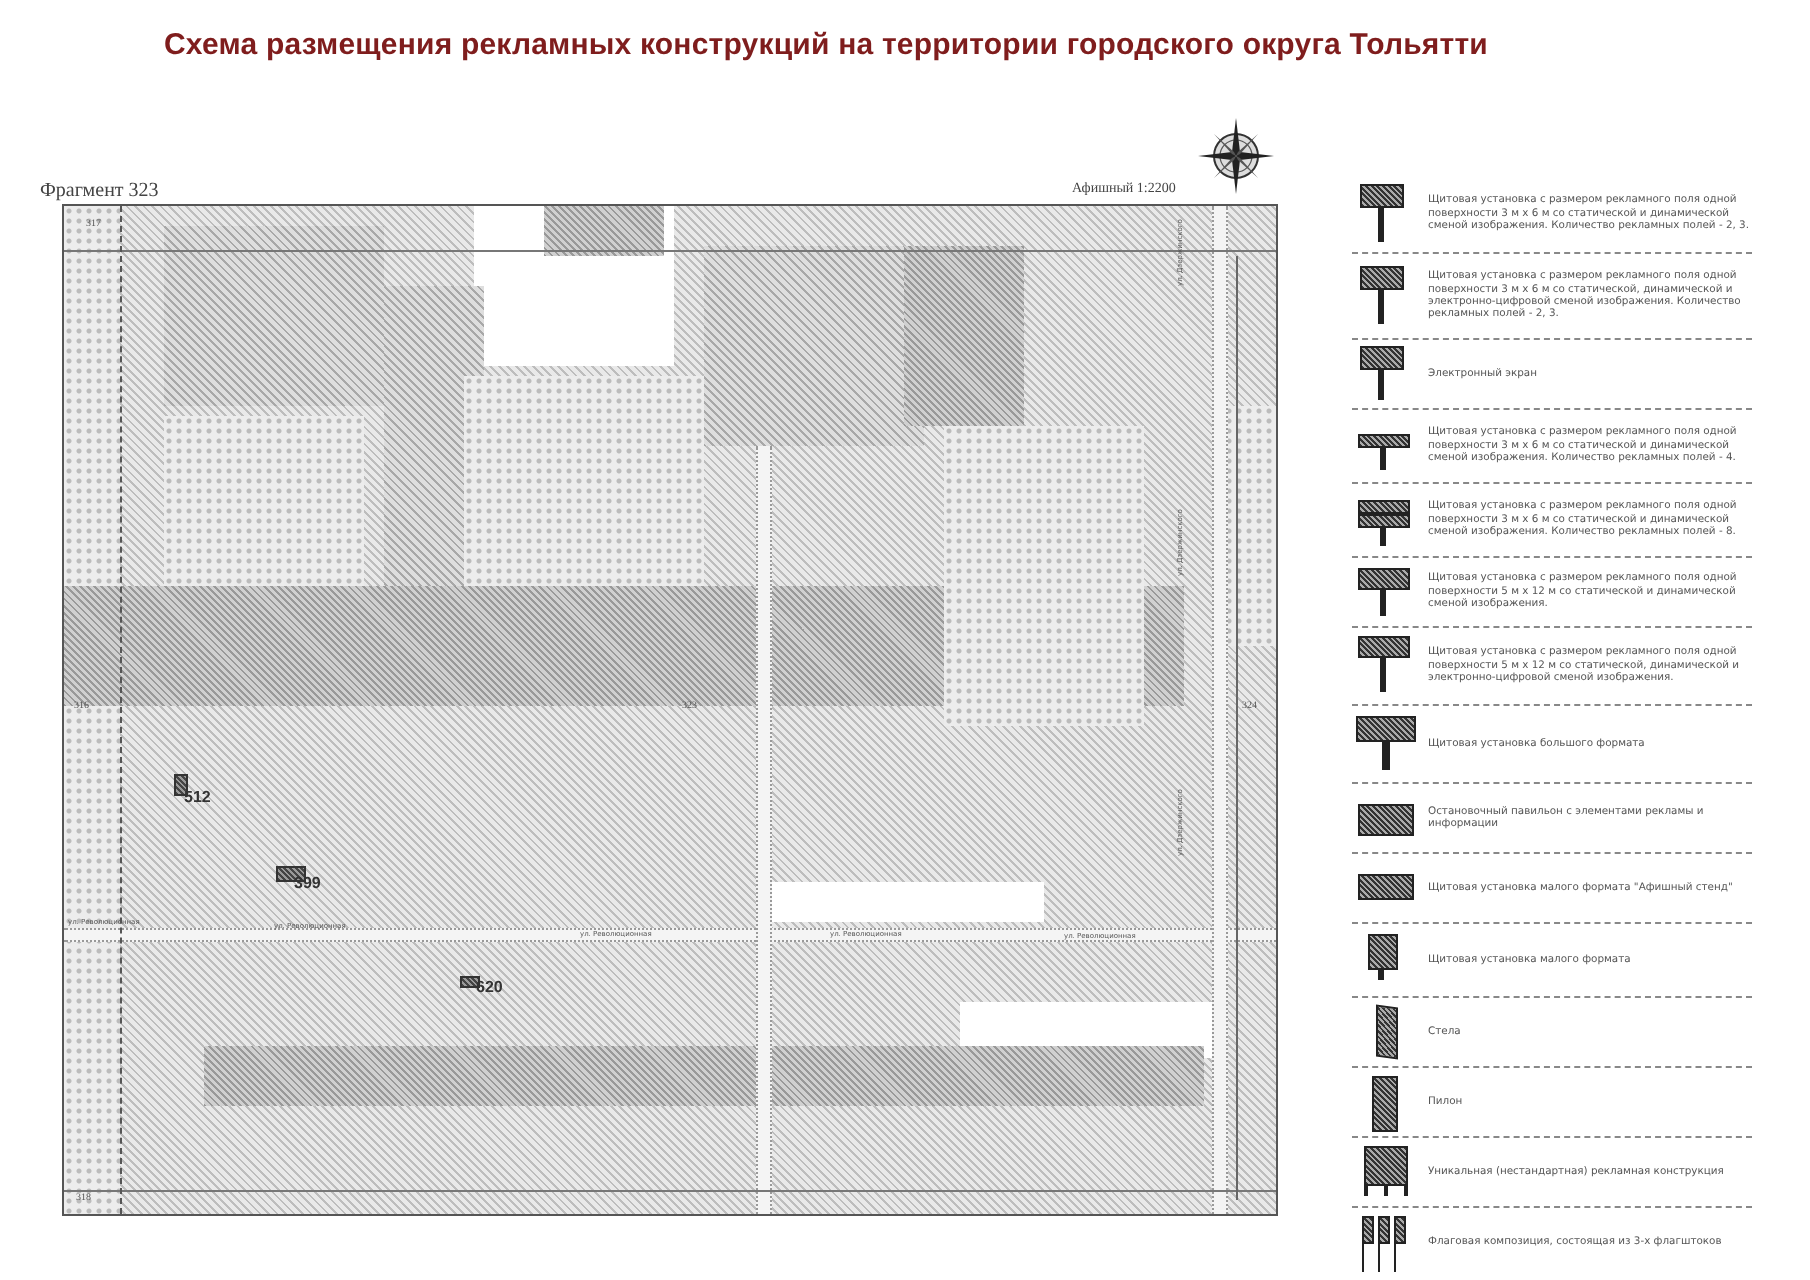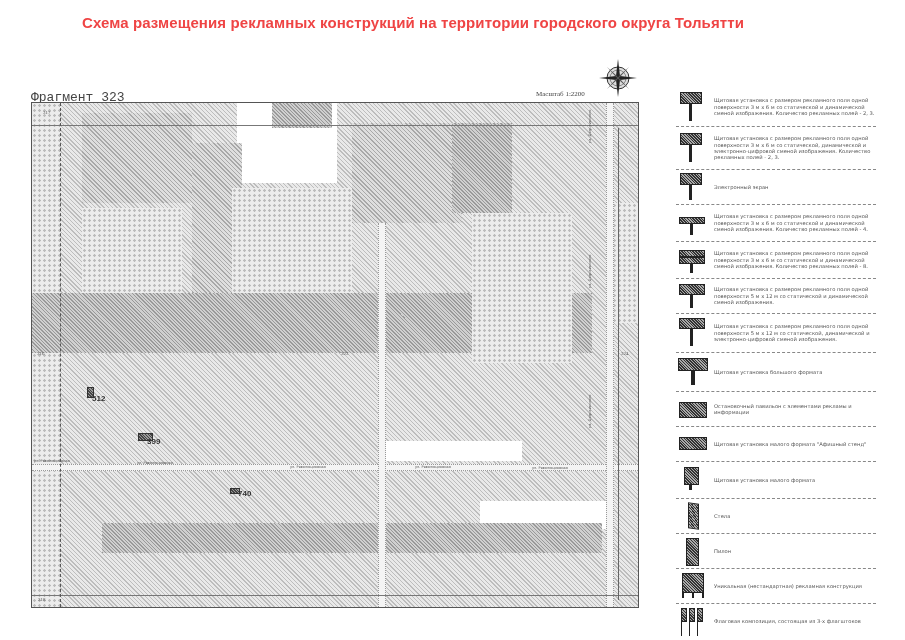--- a/index.html
+++ b/index.html
@@ -1,18 +1,18 @@
 <!DOCTYPE html>
 <html><head>
 <meta charset="utf-8">
 <style>
   html,body{margin:0;padding:0;background:#fff;}
   body{width:905px;height:640px;position:relative;overflow:hidden;font-family:"DejaVu Sans",sans-serif;color:#222;}
-  .title{position:absolute;left:0;width:826px;top:14px;text-align:center;font-family:"Liberation Sans",sans-serif;font-weight:bold;font-size:15px;letter-spacing:0.1px;color:#ef4444;}
-  .frag{position:absolute;left:31px;top:90px;font-family:Liberation Mono, monospace;font-size:13px;color:#444;}
+  .title{position:absolute;left:0;width:826px;top:14px;text-align:center;font-family:"Liberation Sans",sans-serif;font-weight:bold;font-size:15px;letter-spacing:0.1px;color:#7f1d1d;}
+  .frag{position:absolute;left:20px;top:90px;font-family:Liberation Serif, serif;font-size:10px;color:#444;}
   .scale{position:absolute;left:536px;top:90px;font-family:"Liberation Serif",serif;font-size:7px;color:#444;}
   .compass{position:absolute;left:598px;top:58px;width:40px;height:40px;}
   .map{position:absolute;left:31px;top:102px;width:606px;height:504px;border:1px solid #555;overflow:hidden;
     background:
       repeating-linear-gradient(45deg,#bdbdbd 0 1px,transparent 1px 3px),
       #e9e9e9;}
   .blk{position:absolute;}
   .hatch{background:repeating-linear-gradient(45deg,#a8a8a8 0 1px,#dedede 1px 3px);}
   .dot{background:radial-gradient(circle,#bbb 1px,#ececec 1.5px) 0 0/5px 5px;}
   .dark{background:repeating-linear-gradient(45deg,#999 0 1px,#d0d0d0 1px 2.5px);}
@@ -49,21 +49,21 @@
     <polygon points="1,20 18,18 20,20 18,22" fill="#222"></polygon>
     <polygon points="39,20 22,18 20,20 22,22" fill="#222"></polygon>
     <polygon points="9,9 19,18 20,20 18,19" fill="#555"></polygon>
     <polygon points="31,31 21,22 20,20 22,21" fill="#555"></polygon>
     <polygon points="31,9 22,19 20,20 21,18" fill="#555"></polygon>
     <polygon points="9,31 18,21 20,20 19,22" fill="#555"></polygon>
   </svg>
 </div>
 
 <div class="frag">Фрагмент 323</div>
-<div class="scale">Масштаб 1:2200</div>
+<div class="scale">Афишный 1:2200</div>
 
 <div class="map">
 
   <div class="blk dot" style="left:0;top:0;width:28px;height:504px;"></div>
   <div class="blk hatch" style="left:50px;top:10px;width:110px;height:90px;"></div>
   <div class="blk white" style="left:205px;top:0;width:100px;height:80px;"></div>
   <div class="blk dark" style="left:240px;top:0;width:60px;height:25px;"></div>
   <div class="blk dot" style="left:50px;top:105px;width:100px;height:140px;"></div>
   <div class="blk hatch" style="left:160px;top:40px;width:50px;height:200px;"></div>
   <div class="blk dot" style="left:200px;top:85px;width:120px;height:150px;"></div>
@@ -103,21 +103,21 @@
   <div class="marker" style="left:55px;top:284px;">
     <div class="sym" style="left:0;top:0;width:5px;height:9px;"></div>
     <div class="num" style="left:5px;top:7px;">512</div>
   </div>
   <div class="marker" style="left:106px;top:330px;">
     <div class="sym" style="left:0;top:0;width:13px;height:6px;"></div>
     <div class="num" style="left:9px;top:4px;">399</div>
   </div>
   <div class="marker" style="left:198px;top:385px;">
     <div class="sym" style="left:0;top:0;width:8px;height:4px;"></div>
-    <div class="num" style="left:8px;top:1px;">740</div>
+    <div class="num" style="left:8px;top:1px;">620</div>
   </div>
 </div>
 
 <div class="legend">
   <div class="lg-item" style="height:38px;">
     <div class="lg-icon">
       <div class="ico" style="left:4px;top:4px;">
           <div class="panel" style="left:0;top:0;width:20px;height:10px;"></div>
           <div class="leg" style="left:9px;top:11px;width:3px;height:18px;"></div>
         </div>

